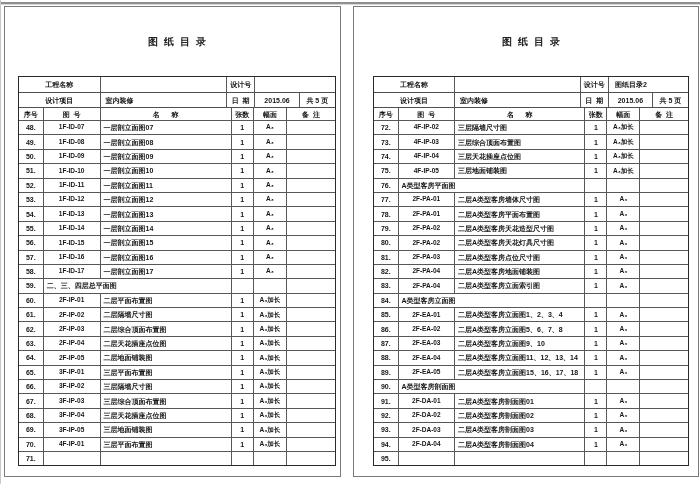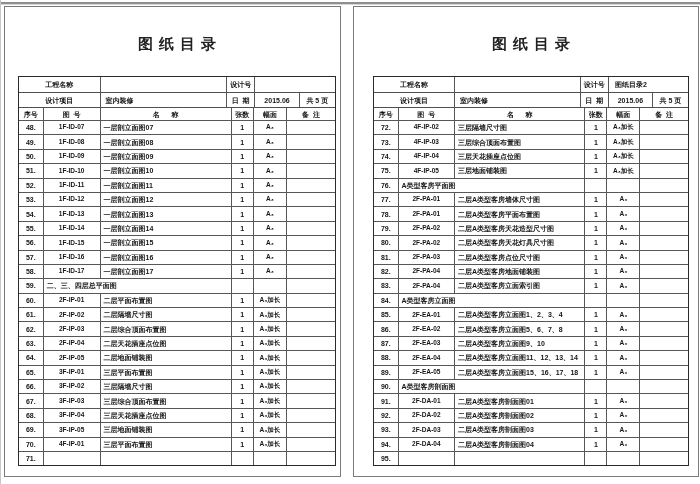--- a/index.html
+++ b/index.html
@@ -9,21 +9,21 @@
             border-left:1px solid #c8c8c8; }
   .top-edge { position:absolute; left:0; top:2px; width:700px; height:3px;
               background:#8f8f8f; border-bottom:1px solid #d7d7d7; }
   .page { position:absolute; top:6px; height:471px; background:#fff;
           border:1px solid #7a7a7a; }
   .page-left  { left:3px;   width:337px; padding:0 4px 0 13px; }
   .page-right { left:352px; width:346px; padding:0 9px 0 19px; }
 
   .page-title { margin-top:28px; height:22px; text-align:center;
                 font-family:"Liberation Serif","DejaVu Serif",serif;
-                font-size:15px; font-weight:600; letter-spacing:6px; padding-left:6px;
+                font-size:10px; font-weight:600; letter-spacing:6px; padding-left:6px;
                 color:#222; }
 
   .sheet-table { margin-top:19px; border:1.5px solid #2a2a2a; }
 
   .hrow, .trow { display:flex; align-items:stretch; }
   .hrow.r1 { height:15px; }
   .hrow.r2 { height:15px; border-top:1px solid #4f4f4f; }
   .hrow.r3 { height:13px; border-top:1px solid #4f4f4f; }
   .trow    { height:14.4px; border-top:1px solid #575757; }
 

